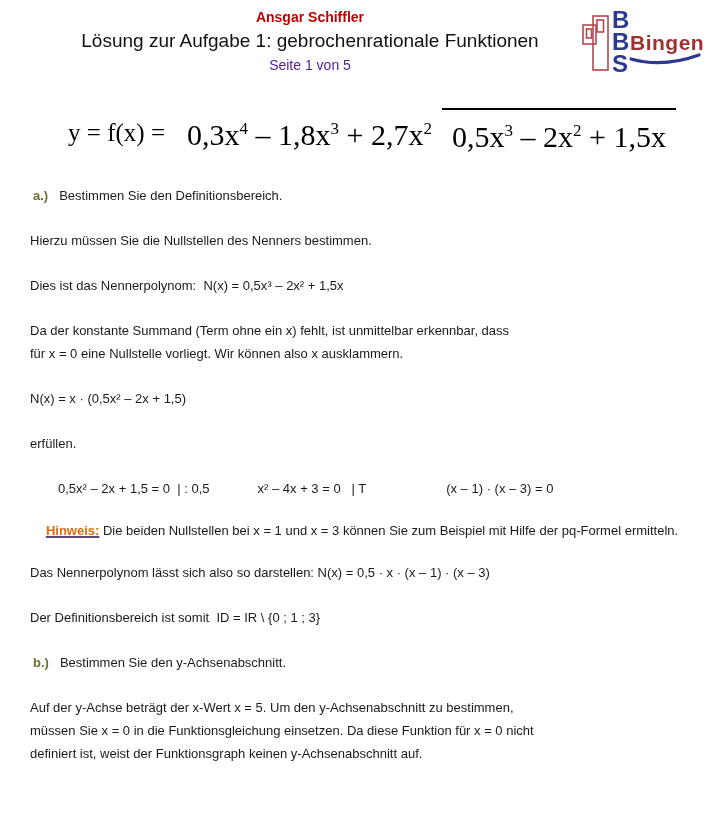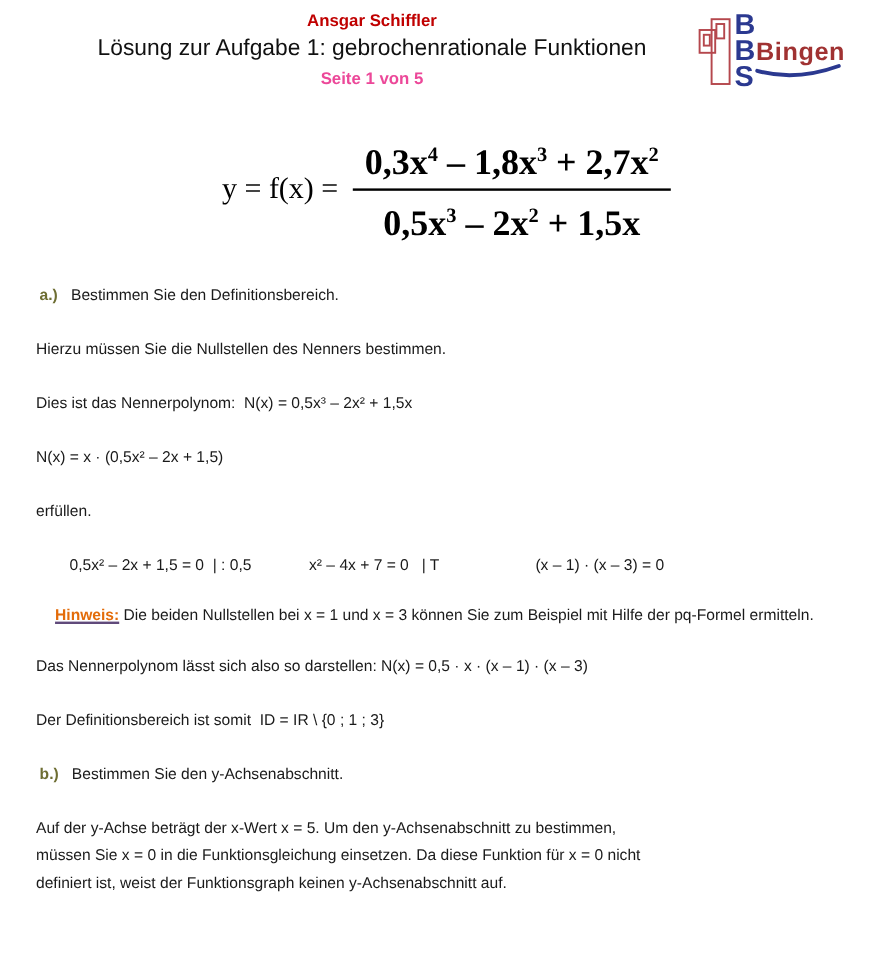--- a/index.html
+++ b/index.html
@@ -32,22 +32,22 @@
   .title {
     margin: 2px 0 2px 0;
     font-size: 19px;
     font-weight: normal;
     color: #111;
     line-height: 26px;
     white-space: nowrap;
   }
   .page-info {
     font-size: 14px;
-    font-weight: bold;
-    color: #ec4899;
+    font-weight: normal;
+    color: #4c1d95;
     line-height: 18px;
   }
   .logo {
     position: absolute;
     top: 0px;
     right: -10px;
     width: 125px;
     height: 68px;
   }
   .logo svg { display: block; }
@@ -67,24 +67,23 @@
     font-family: "Liberation Serif", "DejaVu Serif", serif;
     color: #000;
   }
   .formula .lhs {
     font-size: 25px;
     margin-right: 12px;
     white-space: pre;
   }
   .frac {
     display: inline-flex;
-    flex-direction: column;
+    flex-direction: row;
     text-align: center;
     vertical-align: middle;
-    font-weight: bold;
   }
   .frac .num, .frac .den {
     font-size: 30px;
     line-height: 42px;
     padding: 0 10px;
     white-space: pre;
   }
   .frac .den { border-top: 2.5px solid #000; }
   .frac sup { font-size: 17px; }
 
@@ -158,26 +157,27 @@
   </div>
 
   <main>
 
     <p class="item"><span class="label">a.)</span><span>Bestimmen Sie den Definitionsbereich.</span></p>
 
     <p>Hierzu müssen Sie die Nullstellen des Nenners bestimmen.</p>
 
     <p>Dies ist das Nennerpolynom:  N(x) = 0,5x³ – 2x² + 1,5x</p>
 
+    <p><span class="line">Da der konstante Summand (Term ohne ein x) fehlt, ist unmittelbar erkennbar, dass</span><span class="line">für x = 0 eine Nullstelle vorliegt. Wir können also x ausklammern.</span></p>
 
     <p>N(x) = x · (0,5x² – 2x + 1,5)</p>
 
     <p><span class="line">erfüllen.</span></p>
 
-    <p class="equations"><span class="eq1">0,5x² – 2x + 1,5 = 0  | : 0,5</span><span class="eq2">x² – 4x + 7 = 0   | T</span><span class="eq3">(x – 1) · (x – 3) = 0</span></p>
+    <p class="equations"><span class="eq1">0,5x² – 2x + 1,5 = 0  | : 0,5</span><span class="eq2">x² – 4x + 3 = 0   | T</span><span class="eq3">(x – 1) · (x – 3) = 0</span></p>
 
     <p class="hinweis"><span class="hlabel">Hinweis:</span><span> Die beiden Nullstellen bei x = 1 und x = 3 können Sie zum Beispiel mit Hilfe der pq-Formel ermitteln.</span></p>
 
     <p>Das Nennerpolynom lässt sich also so darstellen: N(x) = 0,5 · x · (x – 1) · (x – 3)</p>
 
     <p>Der Definitionsbereich ist somit  ID = IR \ {0 ; 1 ; 3}</p>
 
     <p class="item"><span class="label">b.)</span><span>Bestimmen Sie den y-Achsenabschnitt.</span></p>
 
     <p><span class="line">Auf der y-Achse beträgt der x-Wert x = 5. Um den y-Achsenabschnitt zu bestimmen,</span><span class="line">müssen Sie x = 0 in die Funktionsgleichung einsetzen. Da diese Funktion für x = 0 nicht</span><span class="line">definiert ist, weist der Funktionsgraph keinen y-Achsenabschnitt auf.</span></p>

